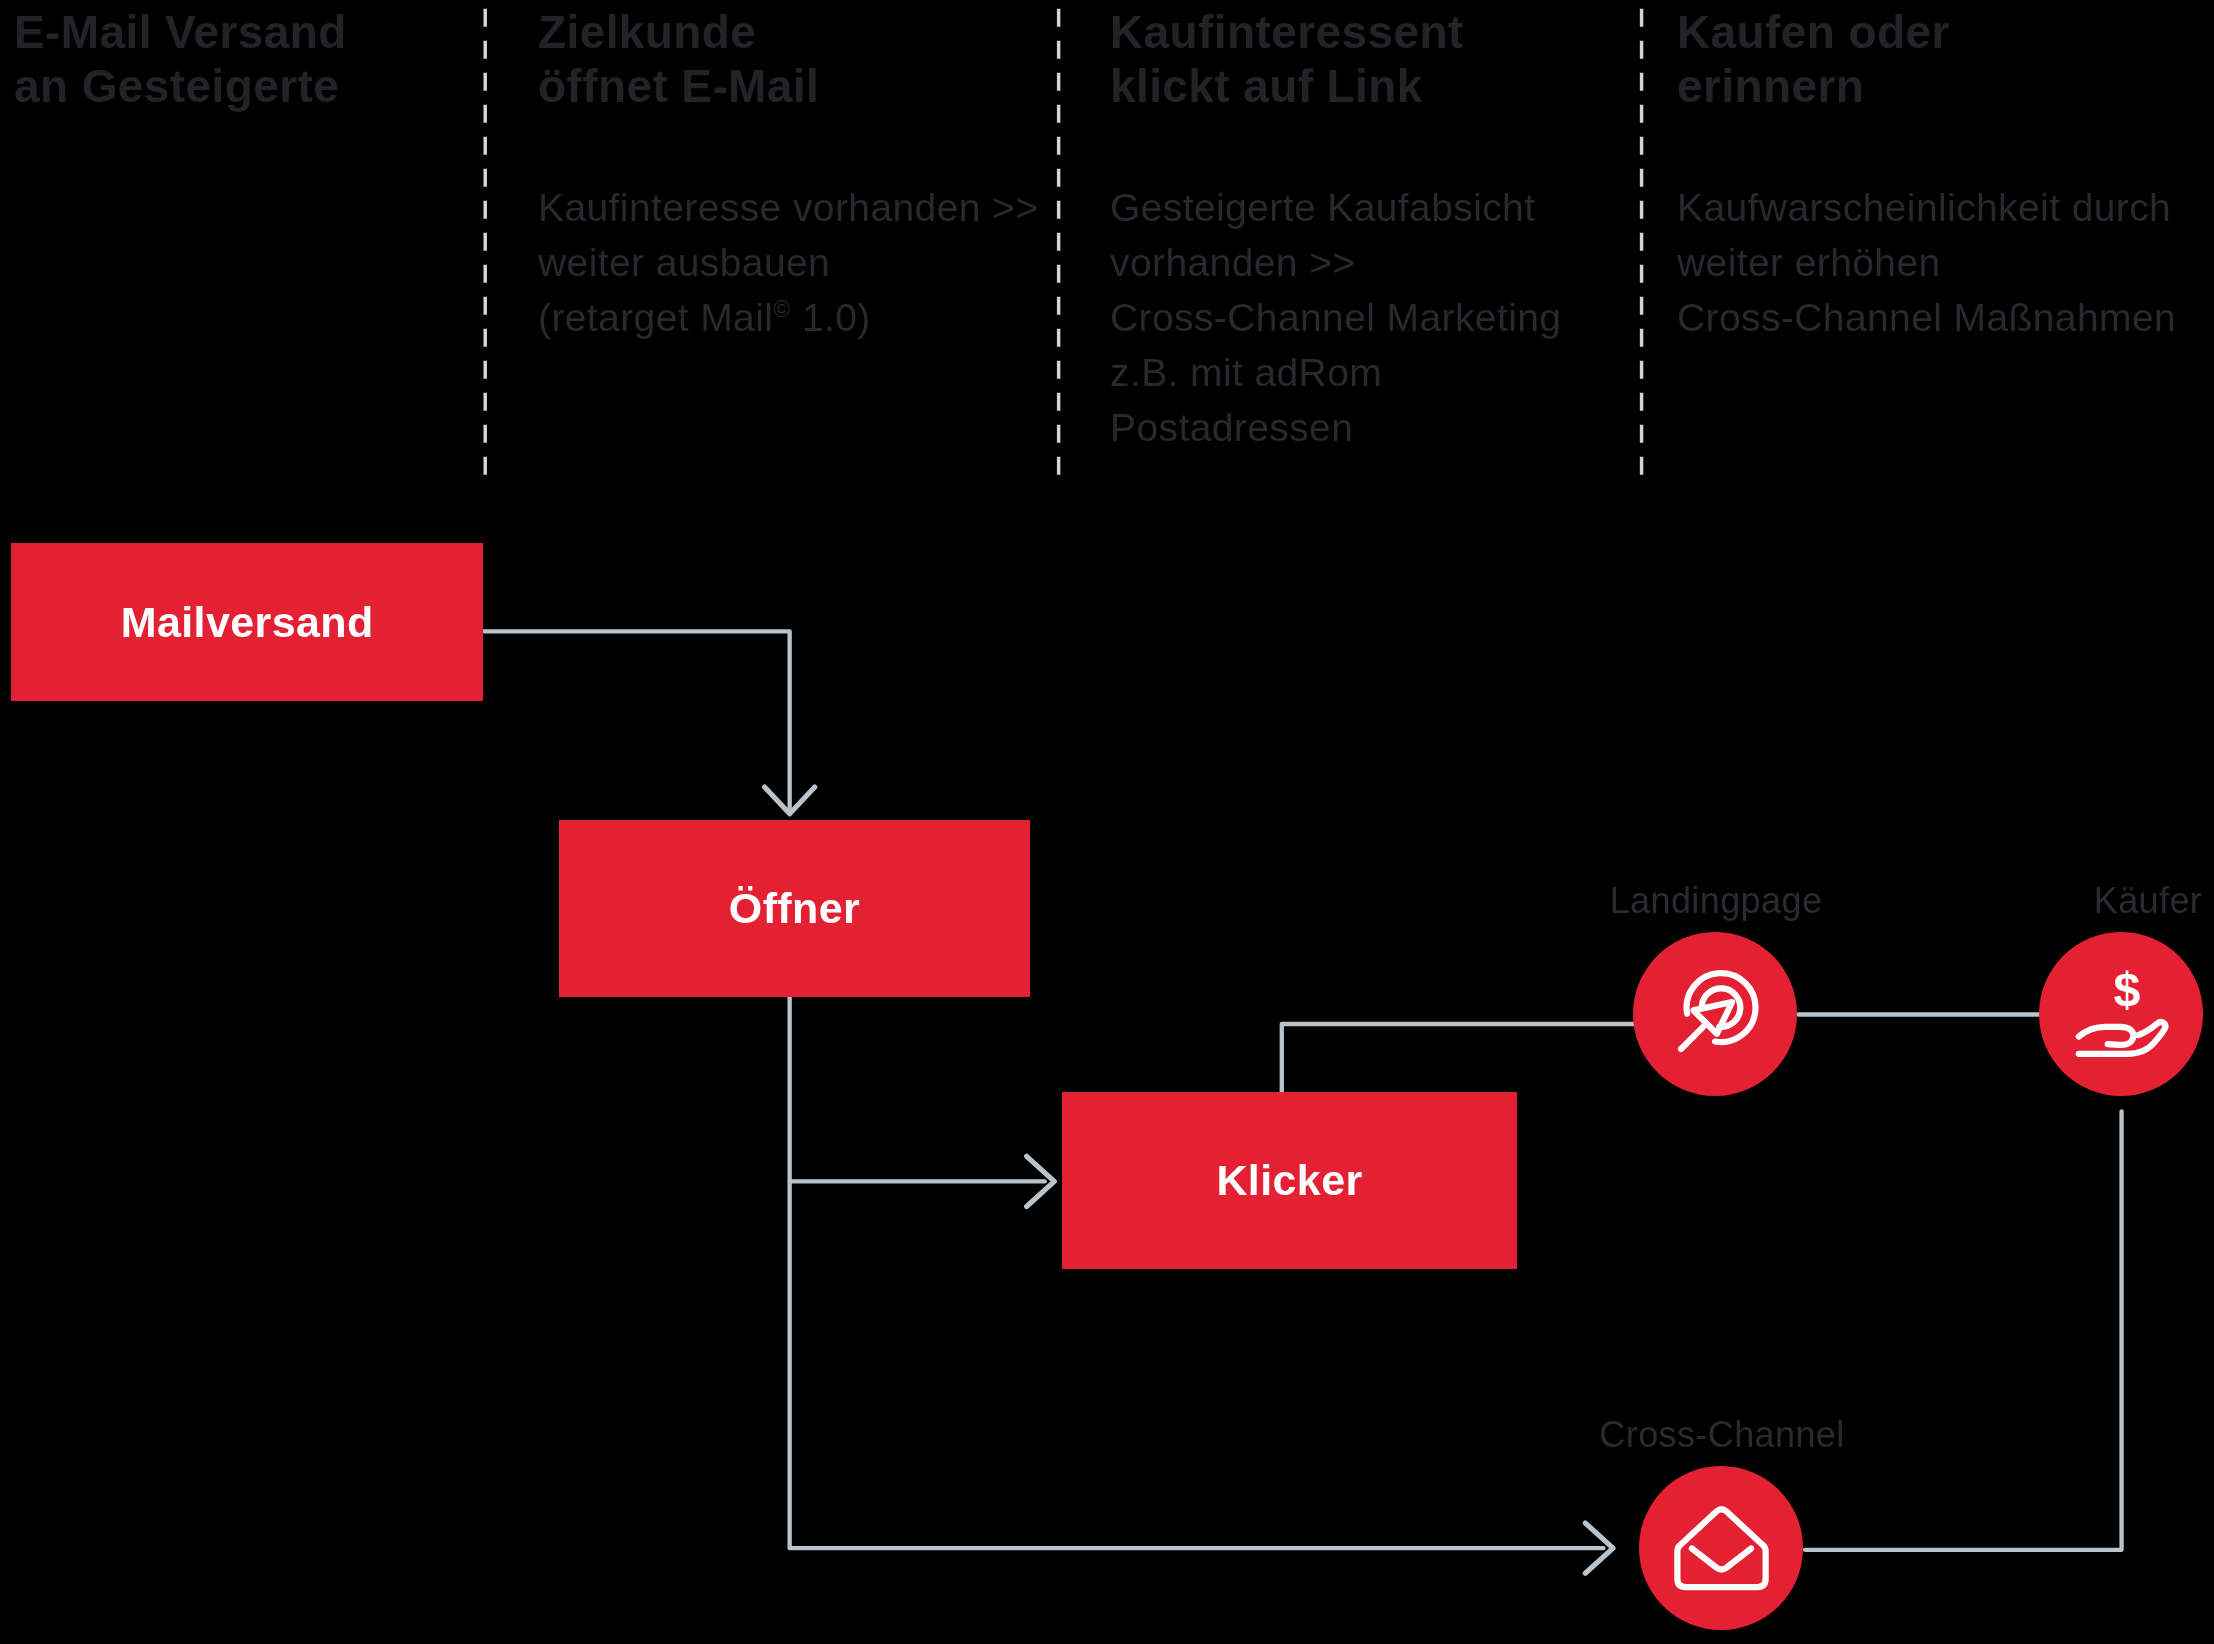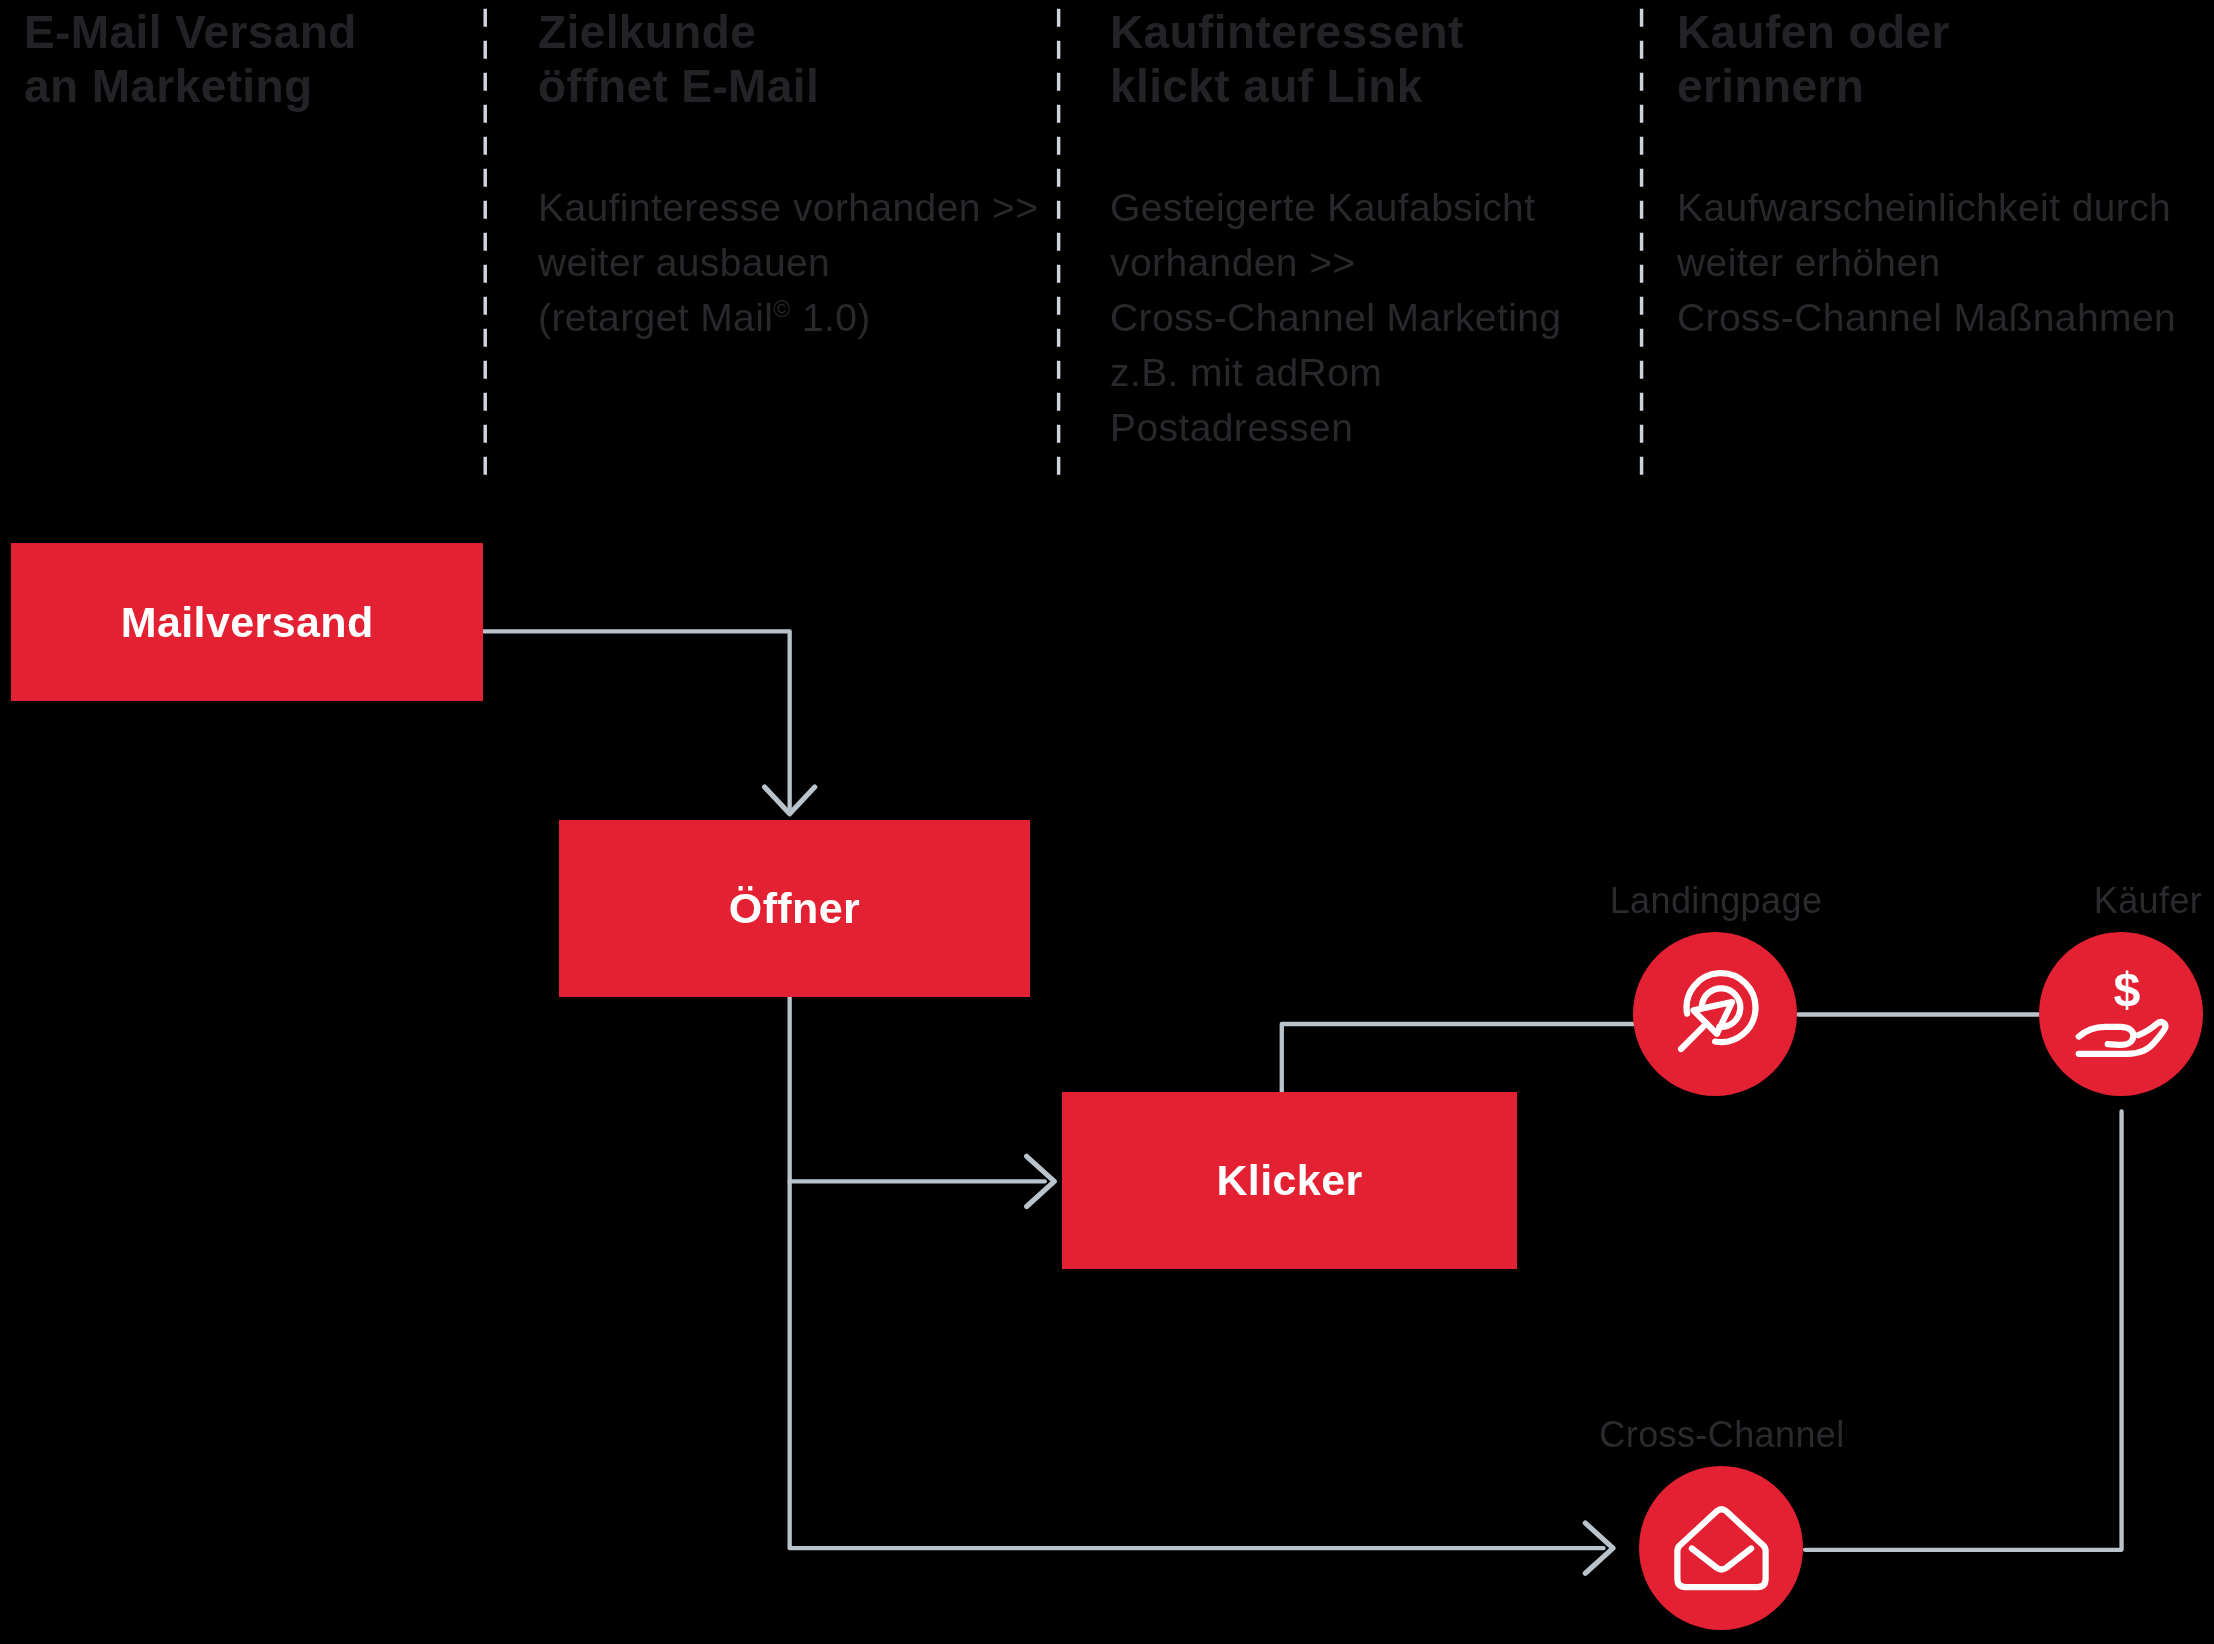--- a/index.html
+++ b/index.html
@@ -56,24 +56,24 @@
 
       <path class="conn" d="M 913 1366 H 1208"></path>
       <path class="head" d="M 1187 1337 L 1219 1366 L 1187 1395"></path>
 
       <path class="conn" d="M 1482 1263 V 1184 H 1889"></path>
       <path class="conn" d="M 2079 1173 H 2358"></path>
       <path class="conn" d="M 2453 1285 V 1792 H 2087"></path>
     </g>
   </svg>
 
-  <div class="col" style="left:24px">
+  <div class="col" style="left:14px">
     <div class="h">
       <span>E-Mail Versand</span><br>
-      <span>an Marketing</span>
+      <span>an Gesteigerte</span>
     </div>
   </div>
 
   <div class="col" style="left:538px">
     <div class="h">
       <span>Zielkunde</span><br>
       <span>öffnet E-Mail</span>
     </div>
   </div>
   <div class="bodytext" style="left:538px;top:180px">

